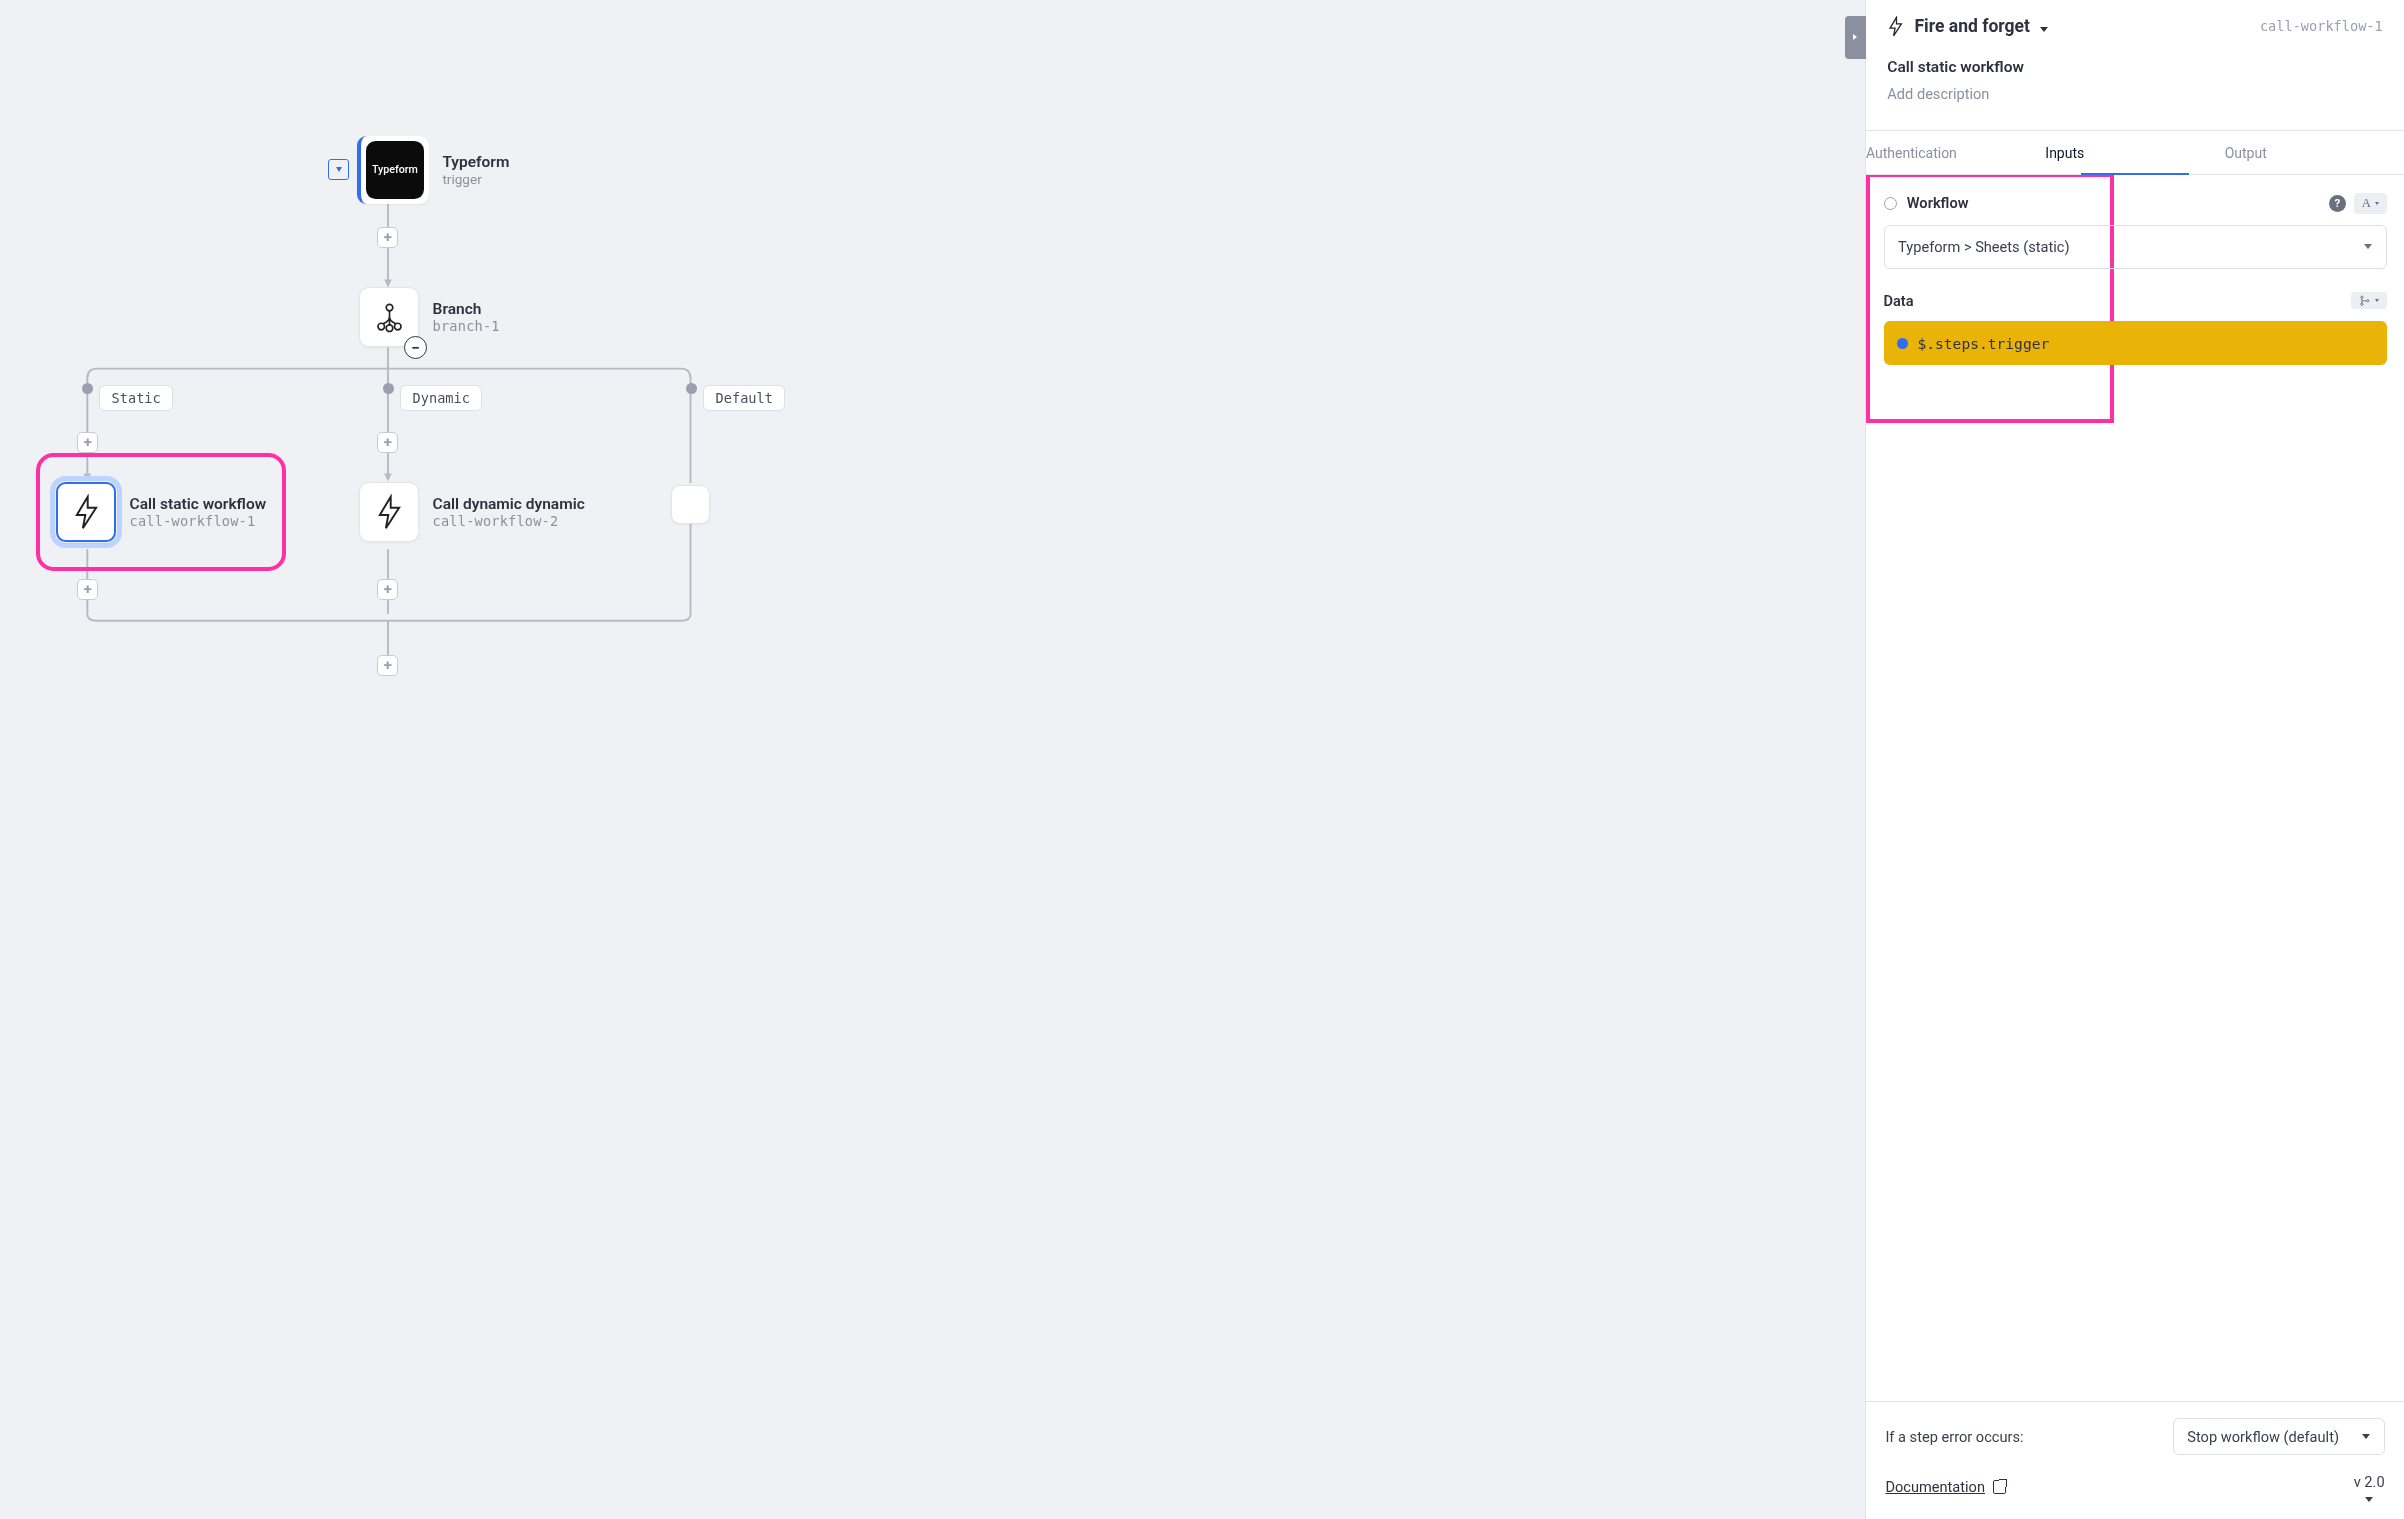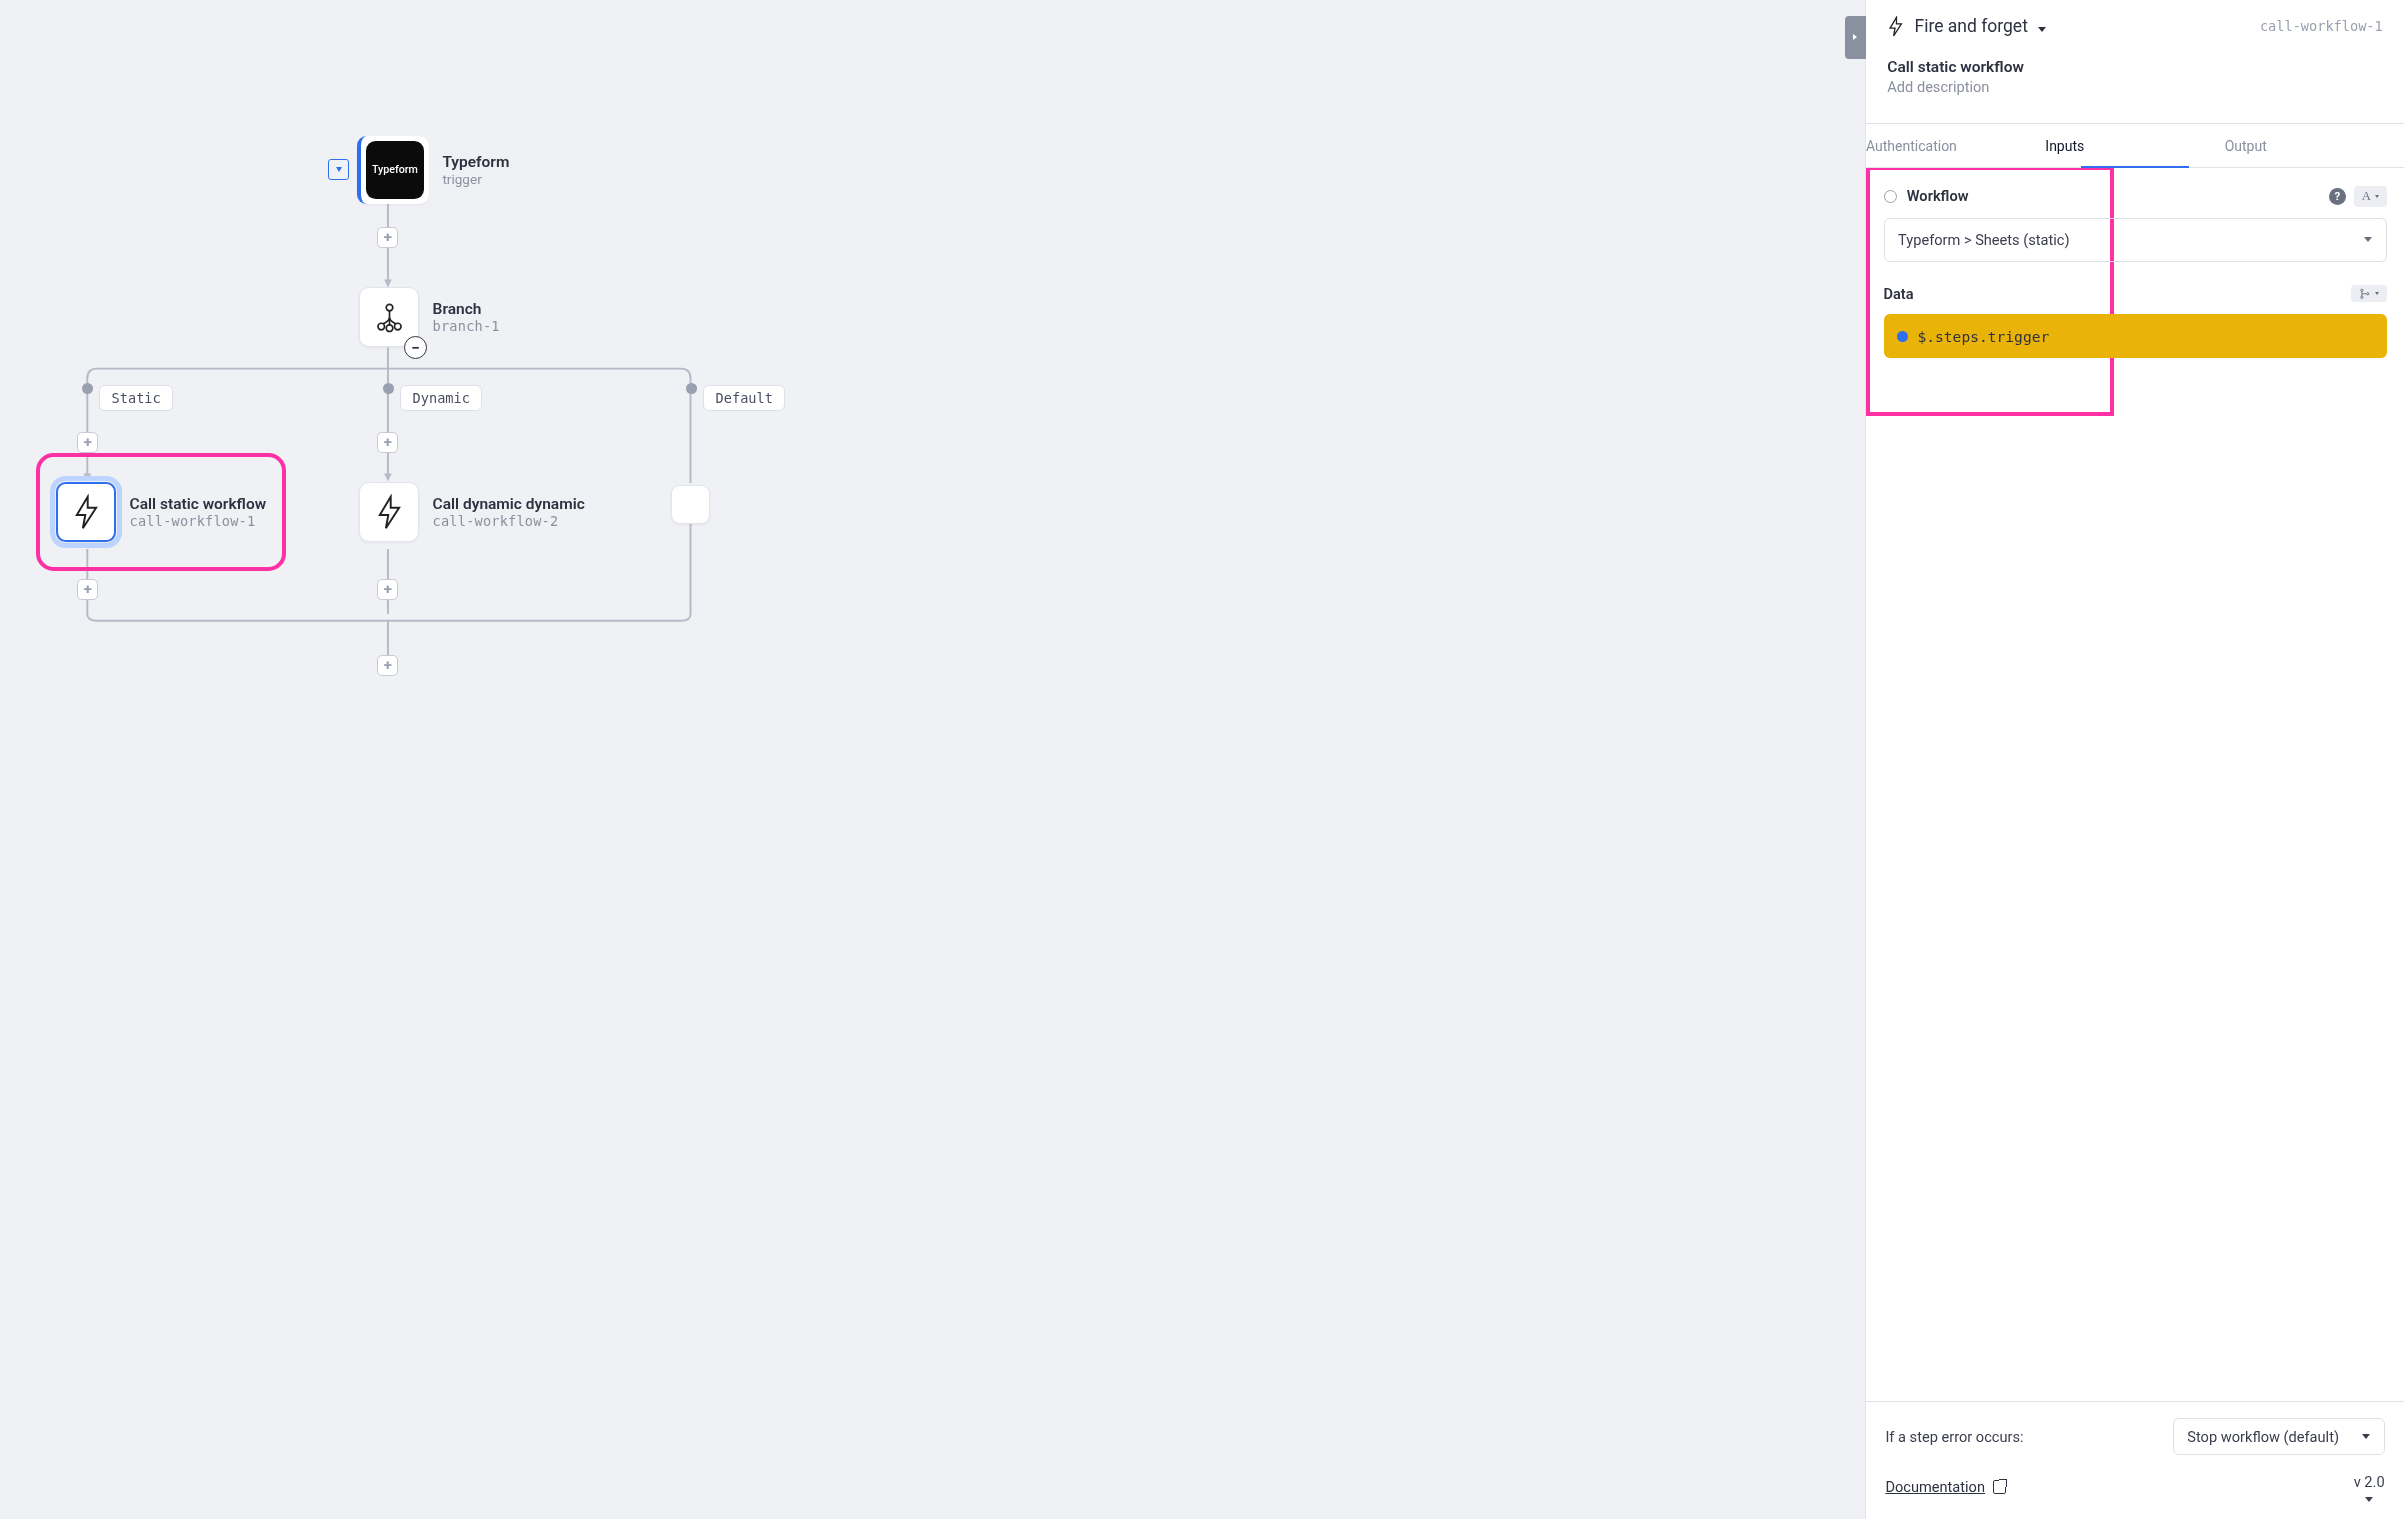--- a/index.html
+++ b/index.html
@@ -147,26 +147,26 @@
     flex-direction: column;
   }
 
   .panel-header {
     padding: 15.5px 21.3px 13.6px 21.3px;
   }
   .panel-header-row1 {
     display: flex; align-items: center; justify-content: space-between;
   }
   .panel-header-row1 .left { display: flex; align-items: center; gap: 9.7px; }
-  .panel-header-row1 .hdr-title { font-size: 17.5px; font-weight: 400; color: #2e3240; }
+  .panel-header-row1 .hdr-title { font-size: 17.5px; font-weight: 700; color: #2e3240; }
   .panel-header-row1 .chev { color: #2e3240; }
   .panel-header-row1 .right-id { font-size: 13.6px; color: #9aa0b0; font-family: ui-monospace, SFMono-Regular, Menlo, monospace; }
 
   .panel-header .hdr-sub1 { margin-top: 21.3px; font-size: 15.5px; font-weight: 600; color: #2e3240; }
-  .panel-header .hdr-sub2 { margin-top: 2px; font-size: 14.6px; color: #8b90a0; }
+  .panel-header .hdr-sub2 { margin-top: 9px; font-size: 14.6px; color: #8b90a0; }
 
   .tabs {
     display: flex;
     border-bottom: 1px solid #e2e4ea;
     border-top: 1px solid #e2e4ea;
     margin-top: 13.6px;
   }
   .tab {
     flex: 1;
     padding: 13.6px 0;

